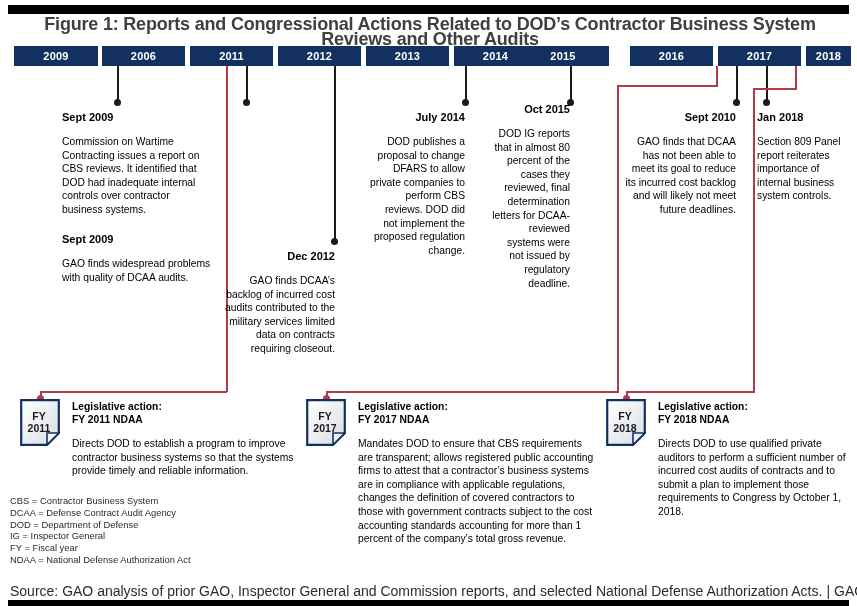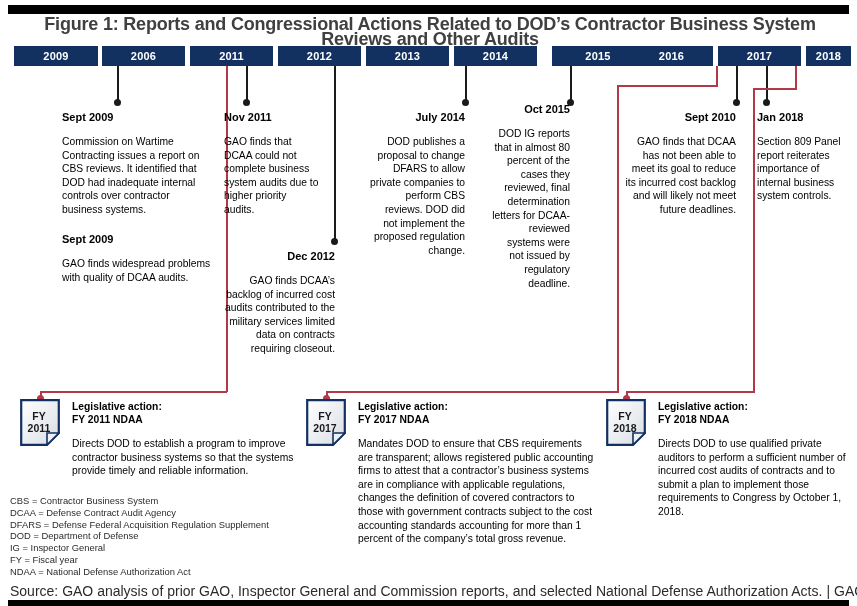--- a/index.html
+++ b/index.html
@@ -123,21 +123,21 @@
     </div>
   <div class="year-tab" style="left:278px; width:83px;text-align:center;">
       <span>2012</span>
     </div>
   <div class="year-tab" style="left:366px; width:83px;">
       <span>2013</span>
     </div>
   <div class="year-tab" style="left:454px; width:83px;">
       <span>2014</span>
     </div>
-  <div class="year-tab" style="left:552px; width:92px;">
+  <div class="year-tab" style="left:517px; width:92px;">
       <span>2015</span>
     </div>
   <div class="year-tab" style="left:630px; width:83px;">
       <span>2016</span>
     </div>
   <div class="year-tab" style="left:718px; width:83px;">
       <span>2017</span>
     </div>
   <div class="year-tab" style="left:806px; width:45px;">
       <span>2018</span>
@@ -186,24 +186,20 @@
   <div class="event align-left" style="left:62px; top:111px; width:145px;">
     <div class="ev-date">Sept 2009</div>
     <div class="ev-body">Commission on Wartime Contracting issues a report on CBS reviews. It identified that  DOD had inadequate internal controls over contractor business systems.</div>
   </div>
 
   <div class="event align-left" style="left:62px; top:233px; width:150px;">
     <div class="ev-date">Sept 2009</div>
     <div class="ev-body">GAO finds widespread problems with quality of DCAA audits.</div>
   </div>
 
-  <div class="event align-left" style="left:224px; top:111px; width:95px;">
-    <div class="ev-date">Nov 2011</div>
-    <div class="ev-body">GAO finds that DCAA could not complete business system audits due to higher priority audits.</div>
-  </div>
 
   <div class="event align-right" style="left:222px; top:250px; width:113px;">
     <div class="ev-date">Dec 2012</div>
     <div class="ev-body">GAO finds DCAA’s backlog of incurred cost audits contributed to the military services limited data on contracts requiring closeout.</div>
   </div>
 
   <div class="event align-right" style="left:370px; top:111px; width:95px;">
     <div class="ev-date">July 2014</div>
     <div class="ev-body">DOD publishes a proposal to change DFARS to allow private companies to perform CBS reviews. DOD did not implement the proposed regulation change.</div>
   </div>
@@ -279,21 +275,20 @@
     <div class="leg-head">
       <span>Legislative action:</span><br>
       <span>FY 2018 NDAA</span>
     </div>
     <div class="leg-body" style="width:195px;">Directs DOD to use qualified private auditors to perform a sufficient number of incurred cost audits of contracts and to submit a plan to implement those requirements to Congress by October 1, 2018.</div>
   </div>
 
   <div class="legend">
     <div>CBS = Contractor Business System</div>
     <div>DCAA = Defense Contract Audit Agency</div>
-    <div>DFARS = Defense Federal Acquisition Regulation Supplement</div>
     <div>DOD = Department of Defense</div>
     <div>IG = Inspector General</div>
     <div>FY = Fiscal year</div>
     <div>NDAA = National Defense Authorization Act</div>
   </div>
 
   <div class="source-line">
     <span>Source: GAO analysis of prior GAO, Inspector General and Commission reports, and selected National Defense Authorization Acts.</span><span class="source-sep">|</span><span>GAO-19-212</span>
   </div>
 

